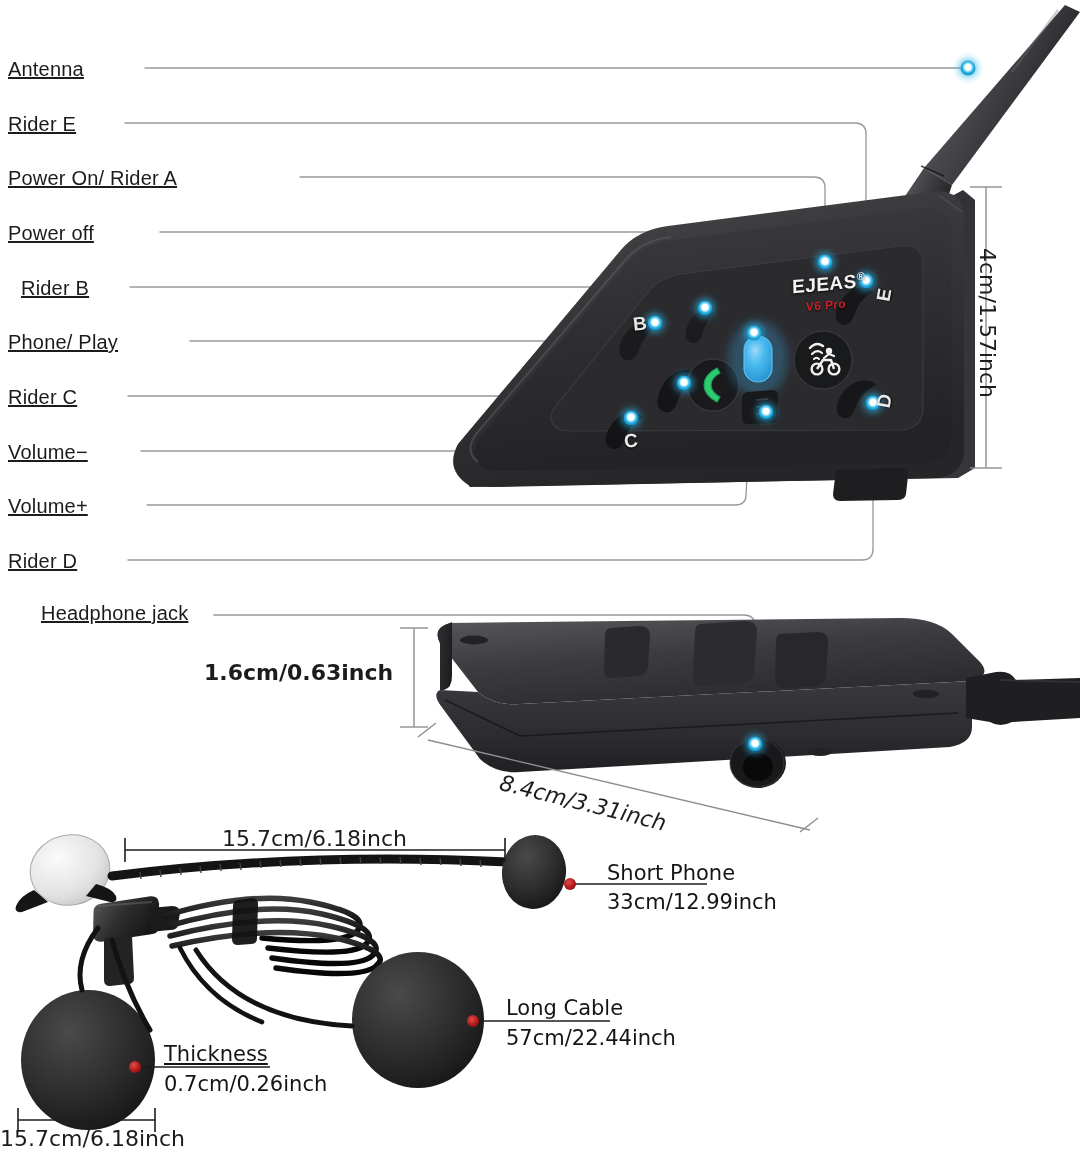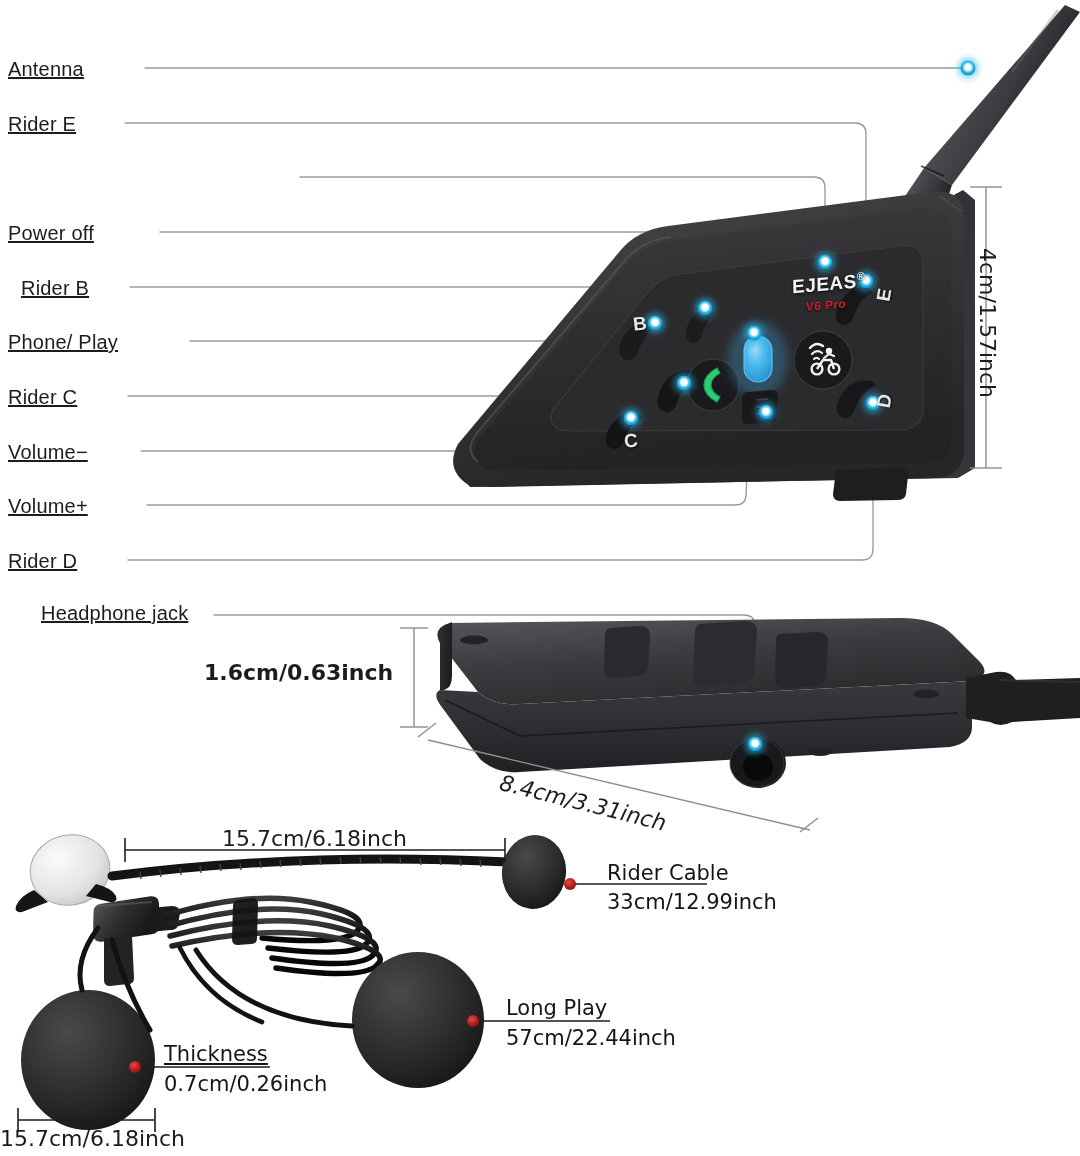--- a/index.html
+++ b/index.html
@@ -373,20 +373,21 @@
 
     <g stroke="#1c1c1c" stroke-width="1.6" fill="none">
       <line x1="570" y1="884" x2="707" y2="884"></line>
       <line x1="473" y1="1021" x2="610" y2="1021"></line>
       <line x1="135" y1="1067" x2="270" y2="1067"></line>
     </g>
   </svg>
 
   <div class="lbl" style="left:8px;  top:54px;">Antenna</div>
   <div class="lbl" style="left:8px;  top:109px;text-align:center;">Rider E</div>
+  <div class="lbl" style="left:8px;  top:163px;">Power On/ Rider A</div>
   <div class="lbl" style="left:8px;  top:218px;">Power off</div>
   <div class="lbl" style="left:21px;  top:273px;">Rider B</div>
   <div class="lbl" style="left:8px;  top:327px;">Phone/ Play</div>
   <div class="lbl" style="left:8px;  top:382px;">Rider C</div>
   <div class="lbl" style="left:8px;  top:437px;">Volume−</div>
   <div class="lbl" style="left:8px;  top:491px;">Volume+</div>
   <div class="lbl" style="left:8px;  top:546px;">Rider D</div>
   <div class="lbl" style="left:8px;  top:598px;margin-left:33px;">Headphone jack</div>
 
   <div class="dot" style="left:968px; top:68px;"></div>
@@ -409,24 +410,24 @@
   <div class="btnltr" style="left:878px; top:390px; transform:rotate(-80deg);">D</div>
   <div class="btnltr" style="left:878px; top:284px; transform:rotate(-80deg);">E</div>
 
   <div class="dim dim-v" style="left:1000px; top:248px;">4cm/1.57inch</div>
   <div class="dim" style="left:204px; top:660px;font-weight:bold;">1.6cm/0.63inch</div>
   <div class="dim dim-diag" style="left:503px; top:770px;">8.4cm/3.31inch</div>
   <div class="dim" style="left:222px; top:826px;">15.7cm/6.18inch</div>
   <div class="dim" style="left:0px;   top:1126px;">15.7cm/6.18inch</div>
 
   <div class="reddot" style="left:570px;  top:884px;"></div>
-  <div class="cal" style="left:607px; top:861px;">Rider Cable</div>
+  <div class="cal" style="left:607px; top:861px;">Short Phone</div>
   <div class="cal" style="left:607px; top:890px;text-align:right;">33cm/12.99inch</div>
 
   <div class="reddot" style="left:473px;  top:1021px;"></div>
-  <div class="cal" style="left:506px; top:996px;">Long Play</div>
+  <div class="cal" style="left:506px; top:996px;">Long Cable</div>
   <div class="cal" style="left:506px; top:1026px;">57cm/22.44inch</div>
 
   <div class="reddot" style="left:135px;  top:1067px;"></div>
   <div class="cal" style="left:164px; top:1042px;text-decoration:underline;">Thickness</div>
   <div class="cal" style="left:164px; top:1072px;">0.7cm/0.26inch</div>
 
 </div>
 
 </body></html>

